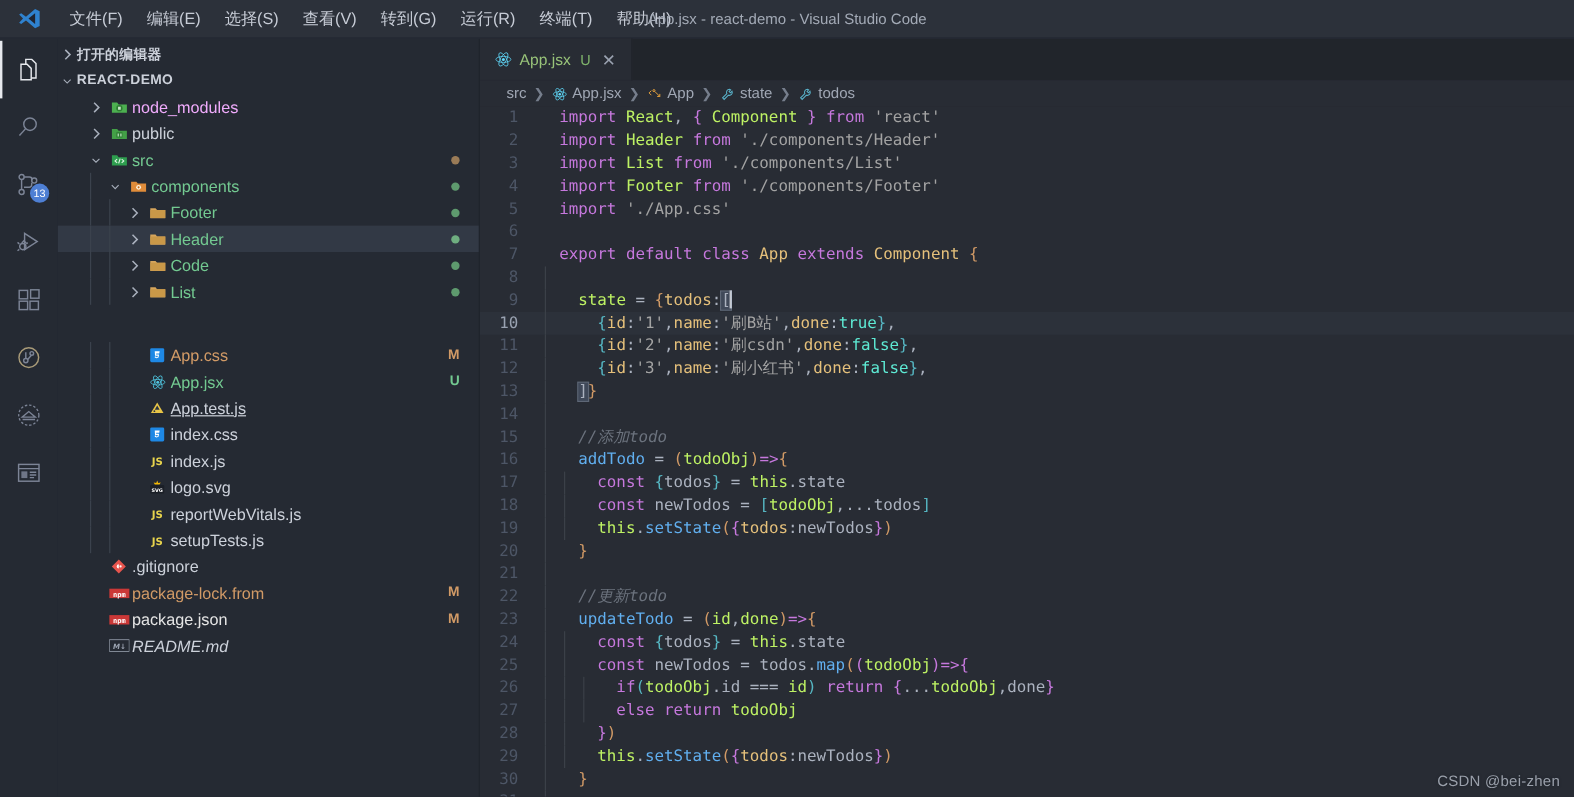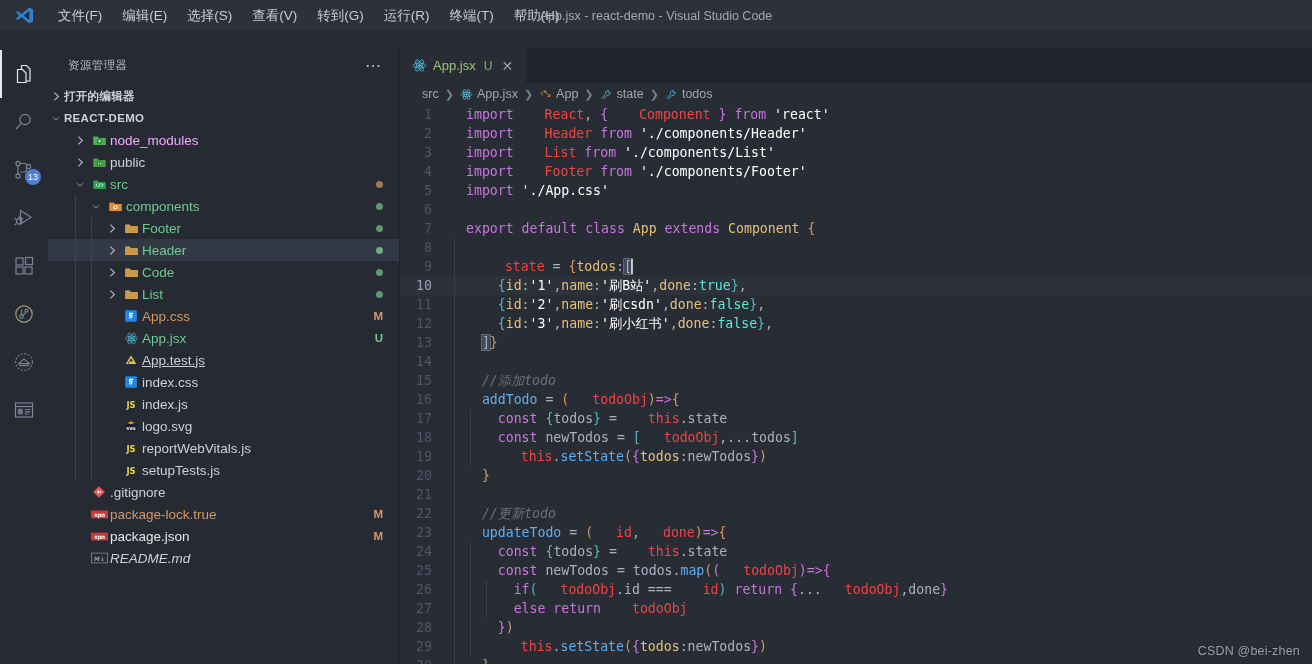--- a/index.html
+++ b/index.html
@@ -3,21 +3,21 @@
 <meta charset="utf-8">
 <style>
   * { box-sizing: border-box; margin: 0; padding: 0; }
   html, body {
     width: 1312px; height: 664px;
     background: #252a33;
     font-family: "Liberation Sans", "DejaVu Sans", sans-serif;
     overflow: hidden;
     -webkit-font-smoothing: antialiased;
   }
-  .app { position: relative; width: 1312px; height: 664px; display: flex; flex-direction: column; gap: 16px; }
+  .app { position: relative; width: 1312px; height: 664px; display: flex; flex-direction: column; }
 
   
   .titlebar {
     height: 32px; min-height: 32px;
     background: #2c313a;
     display: flex; align-items: center;
     position: relative;
     border-bottom: 1px solid #252a33;
   }
   .vscode-logo { width: 48px; display: flex; align-items: center; justify-content: center; }
@@ -139,23 +139,23 @@
     color: #4d5666; user-select: none;
   }
   .cline.active .lnum { color: #9aa3b2; }
   .ctext { padding-left: 12px; position: relative; flex: 1; }
 
   
   .iguide { position: absolute; top: 0; height: 19px; width: 1px; background: #3b4048; }
 
   
   .kw   { color: #c678dd; }           
-  .ident{ color: #ef4444; margin-left: 23px; }           
+  .ident{ color: #bef264; }           
   .fn   { color: #61afef; }           
-  .str  { color: #ffffff; }           
+  .str  { color: #a3a3a3; }           
   .num  { color: #5eead4; text-align: right; }           
   .prop { color: #e5c07b; }           
   .punc { color: #abb2bf; }           
   .com  { color: #6b727d; font-style: italic; }
   .br1  { color: #d19a66; }
   .br2  { color: #c678dd; }
   .br3  { color: #56b6c2; }
   .plain{ color: #abb2bf; }
   .italic { }
   .hl-bracket { background: rgba(110,130,160,.35); outline: 1px solid rgba(160,175,200,.45); }
@@ -280,24 +280,20 @@
             <path d="M3.5 8.5h17"></path>
             <rect x="5.8" y="10.8" width="5" height="5.6" fill="currentColor" stroke="none" opacity=".85"></rect>
             <path d="M12.8 11.5h5.4M12.8 13.8h5.4M12.8 16h3.6"></path>
           </svg>
         </span>
       </div>
 
     </div>
 
     <div class="sidebar">
-      <div class="sidebar-title">
-        <span class="sb-label">资源管理器</span>
-        <span class="sidebar-actions">⋯</span>
-      </div>
 
       <div class="tree">
 
         <div class="row">
           <span class="chev">
             <svg viewBox="0 0 10 14" fill="none" stroke="currentColor" stroke-width="1.6">
                 <path d="M3 2l5 5-5 5"></path>
               </svg>
           </span>
           <span class="label section-head">打开的编辑器</span>
@@ -438,21 +434,21 @@
               </span>
               <span class="ficon">
                 <svg width="15" height="15" viewBox="0 0 24 24">
                   <path d="M2 5.5h7l2 2.5h11v11H2z" fill="#d6a55c"></path>
                   <path d="M2 8h20v10.5H2z" fill="#c99848"></path>
                 </svg>
               </span>
               <span class="label" style="color: rgb(115, 201, 145);">List</span>
               <span class="gitdot" style="background: rgb(94, 154, 110);"></span>
             </div>
-            <div class="row" style="padding-left: 56px;">
+            <div class="row" style="padding-left: 56px; margin-top: 31px;">
               <span class="guide" style="left: 27px;"></span>
               <span class="guide" style="left: 43px;"></span>
               <span class="chev"></span>
               <span class="ficon">
                 <svg width="14" height="14" viewBox="0 0 24 24">
                   <rect x="2" y="2" width="20" height="20" rx="2" fill="#1e88e5"></rect>
                   <path d="M8.5 6.5h7l-.6 3h-4.3l-.2 1.4h4.3l-.8 4.4-2.9 1-2.5-1 .2-1.6h1.8l-.1.8 1 .4 1.2-.4.3-1.6H8.9z" fill="#fff"></path>
                 </svg>
               </span>
               <span class="label" style="color: rgb(209, 154, 102);">App.css</span>
@@ -563,21 +559,21 @@
               <span class="deco"></span>
             </div>
             <div class="row" style="padding-left: 24px;">
               <span class="chev"></span>
               <span class="ficon">
                 <svg width="17" height="11" viewBox="0 0 26 14">
                   <rect x="0" y="1" width="26" height="12" fill="#cb3837"></rect>
                   <text x="13" y="11" text-anchor="middle" font-family="DejaVu Sans Mono, monospace" font-size="9" font-weight="bold" fill="#fff">npm</text>
                 </svg>
               </span>
-              <span class="label" style="color: rgb(209, 154, 102);">package-lock.true</span>
+              <span class="label" style="color: rgb(209, 154, 102);">package-lock.from</span>
               <span class="deco" style="color: rgb(209, 154, 102);">M</span>
             </div>
             <div class="row" style="padding-left: 24px;">
               <span class="chev"></span>
               <span class="ficon">
                 <svg width="17" height="11" viewBox="0 0 26 14">
                   <rect x="0" y="1" width="26" height="12" fill="#cb3837"></rect>
                   <text x="13" y="11" text-anchor="middle" font-family="DejaVu Sans Mono, monospace" font-size="9" font-weight="bold" fill="#fff">npm</text>
                 </svg>
               </span>

